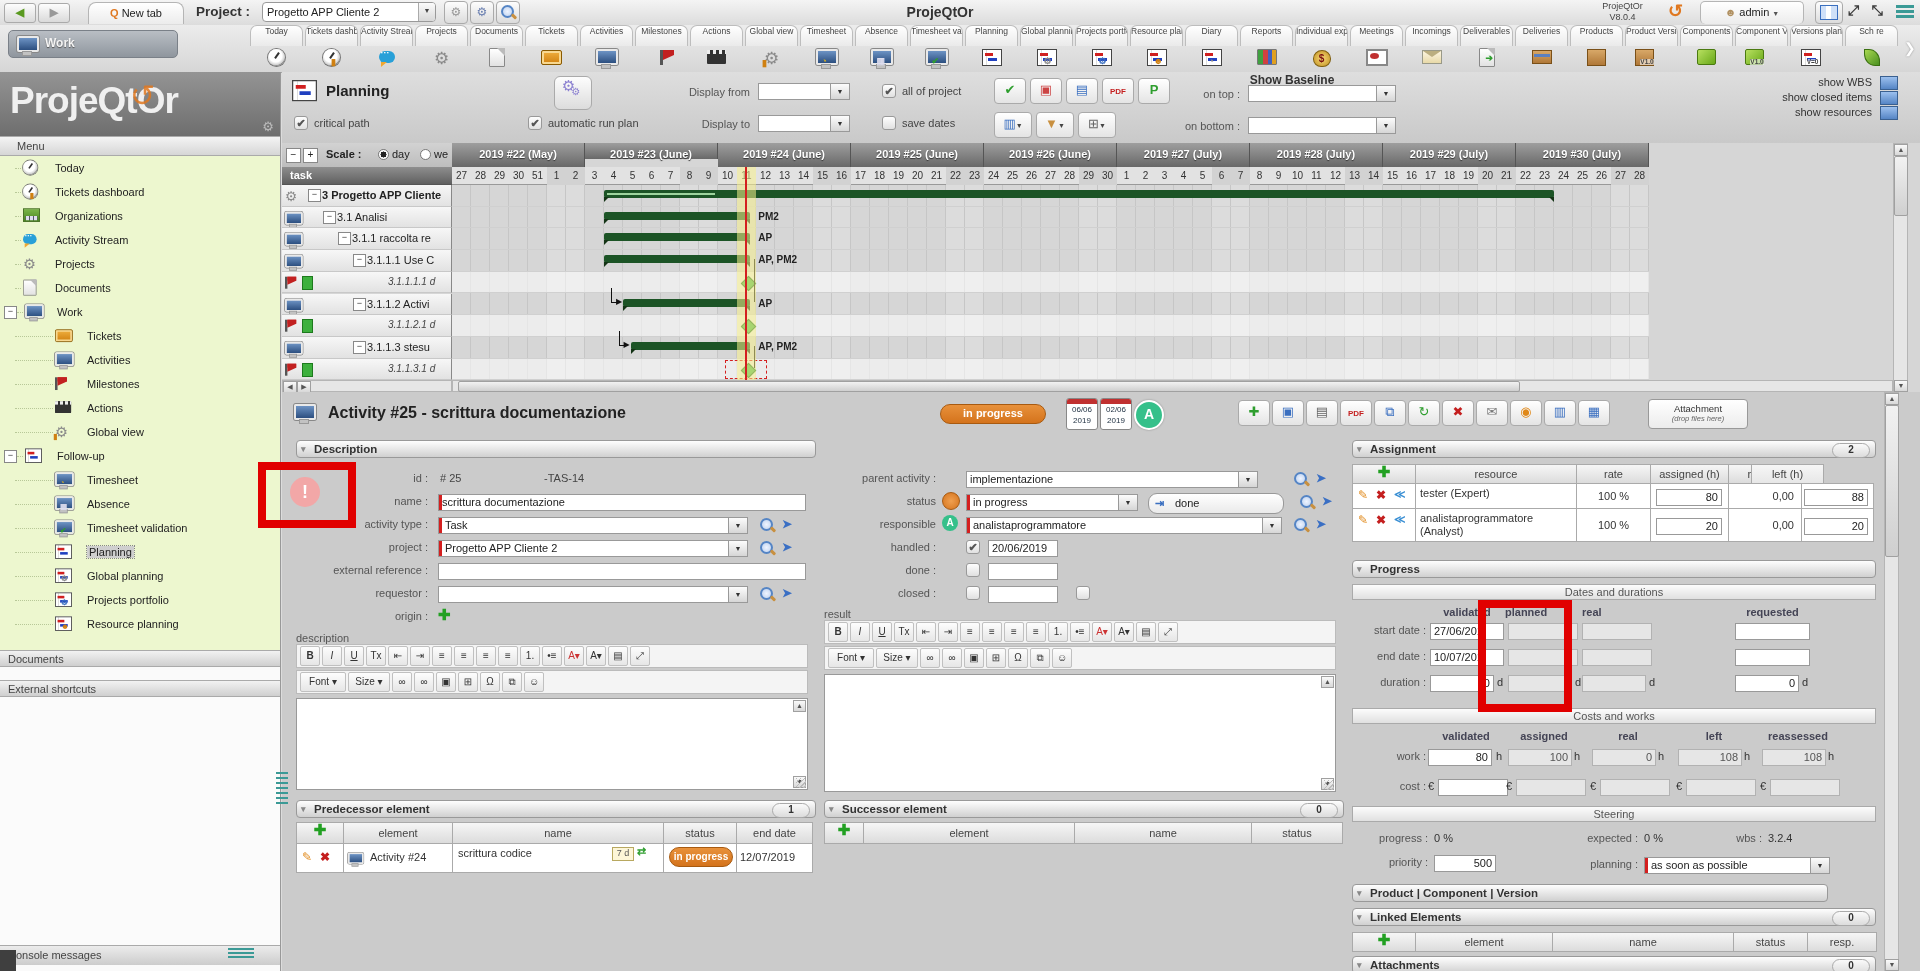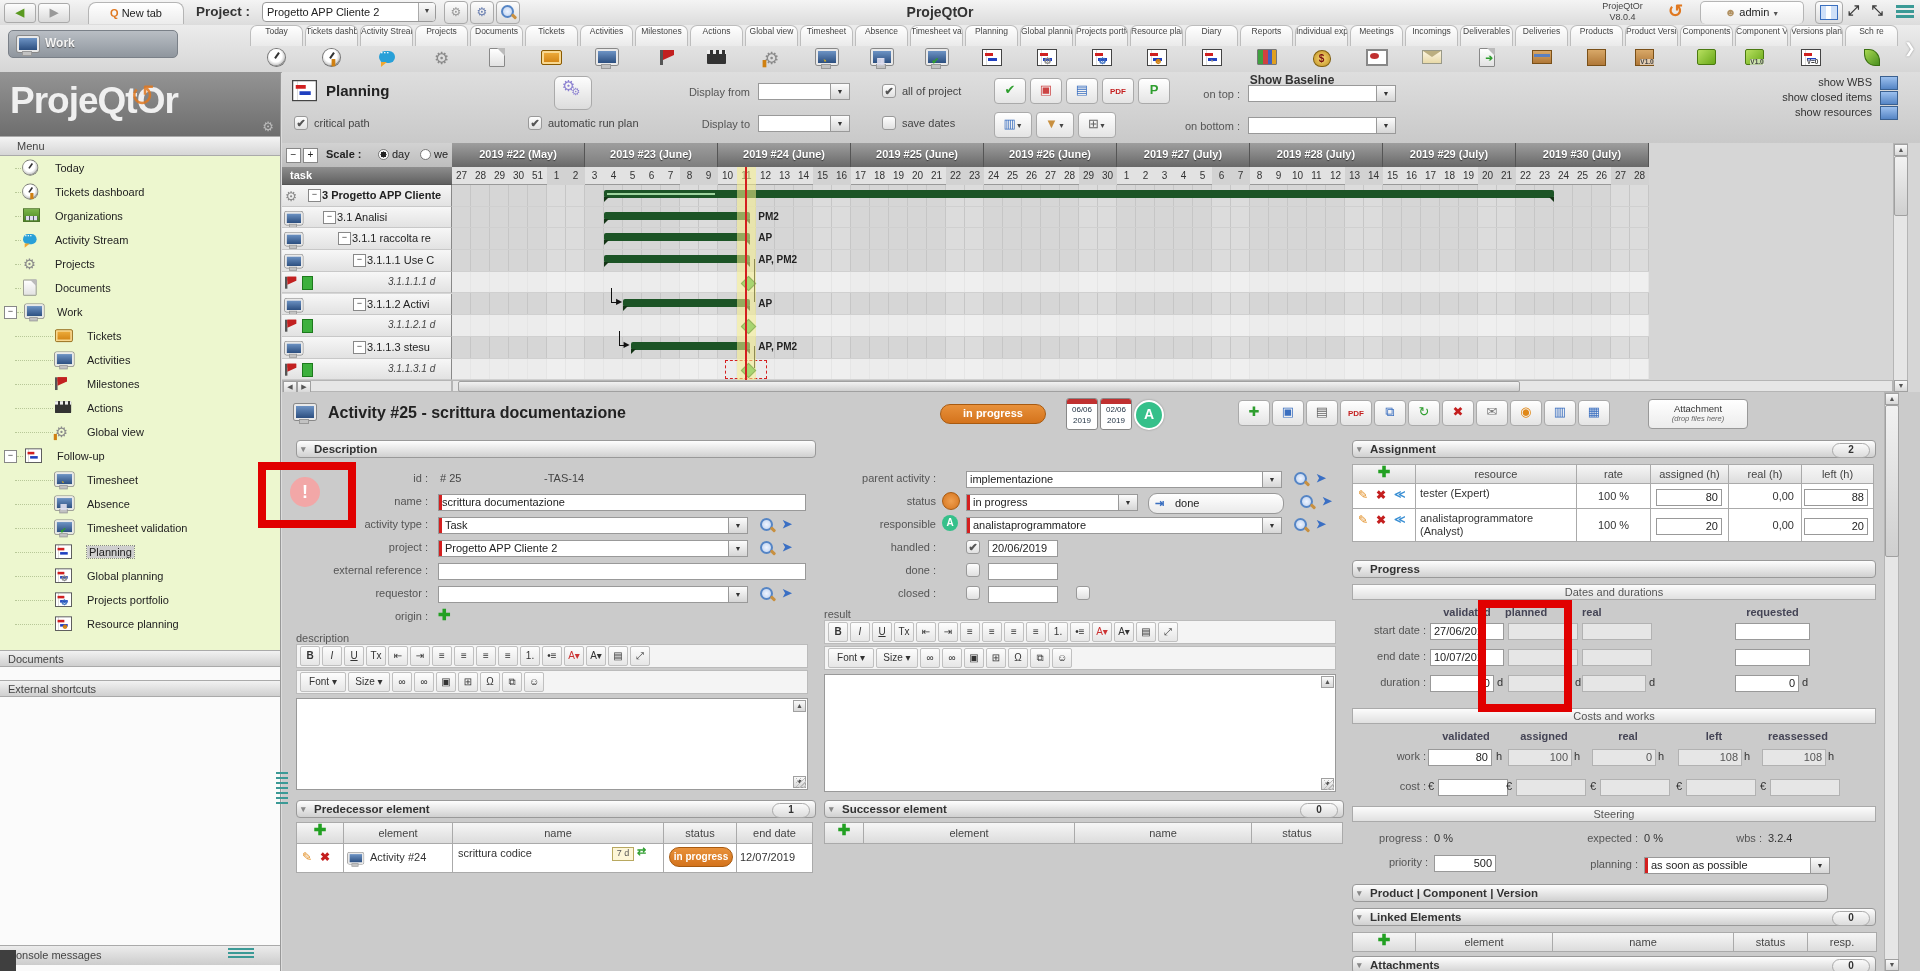--- a/index.html
+++ b/index.html
@@ -414,21 +414,21 @@
           <div class="dnum" style="left: 0px; width: 19px;">27</div>
           <div class="dnum" style="left: 19px; width: 19px;">28</div>
           <div class="dnum" style="left: 38px; width: 19px;">29</div>
           <div class="dnum" style="left: 57px; width: 19px;">30</div>
           <div class="dnum" style="left: 76px; width: 19px;">51</div>
           <div class="dnum" style="left: 95px; width: 19px; background: rgb(210, 210, 210);">1</div>
           <div class="dnum" style="left: 114px; width: 19px; background: rgb(210, 210, 210);">2</div>
         </div>
         <div style="position: absolute; left: 265px; top: 42px; width: 38px; height: 195px; background: rgb(220, 220, 220);"></div>
         <div style="position: absolute; left: 302px; top: 42px; width: 1px; height: 195px; background: rgb(168, 168, 168);"></div>
-        <div class="wk" style="left: 303px; top: 0px; width: 133px; height: 40px;">2019 #23 (June)</div>
+        <div class="wk" style="left: 303px; top: 0px; width: 133px; height: 16px;">2019 #23 (June)</div>
         <div style="position: absolute; left: 303px; top: 24px; width: 133px; height: 18px; background: rgb(226, 226, 226); border-bottom: 1px solid rgb(153, 153, 153); border-right: 1px solid rgb(170, 170, 170); box-sizing: border-box;">
           <div class="dnum" style="left: 0px; width: 19px;">3</div>
           <div class="dnum" style="left: 19px; width: 19px;">4</div>
           <div class="dnum" style="left: 38px; width: 19px;">5</div>
           <div class="dnum" style="left: 57px; width: 19px;">6</div>
           <div class="dnum" style="left: 76px; width: 19px;">7</div>
           <div class="dnum" style="left: 95px; width: 19px; background: rgb(210, 210, 210);">8</div>
           <div class="dnum" style="left: 114px; width: 19px; background: rgb(210, 210, 210);">9</div>
         </div>
         <div style="position: absolute; left: 398px; top: 42px; width: 38px; height: 195px; background: rgb(220, 220, 220);"></div>
@@ -713,21 +713,21 @@
         <div class="pencil" style="position: absolute; left: 20px; top: 458px;">✎</div>
         <div class="redx" style="position: absolute; left: 38px; top: 458px;">✖</div>
         <div style="position: absolute; left: 66px; top: 458px;"><span class="mi" style="transform: scale(0.7); transform-origin: left center;"><span class="mi mon"></span></span></div>
         <div style="position: absolute; left: 88px; top: 459px; color: rgb(51, 51, 51);">Activity #24</div>
         <div style="position: absolute; left: 176px; top: 455px; color: rgb(51, 51, 51);">scrittura codice</div>
         <div style="position: absolute; left: 330px; top: 455px; width: 20px; height: 12px; background: rgb(253, 246, 216); border: 1px solid rgb(184, 168, 96); font-size: 9px; text-align: center; line-height: 11px; color: rgb(85, 85, 85);">7 d</div>
         <div style="position: absolute; left: 355px; top: 453px; color: rgb(46, 158, 46); font-size: 11px; font-weight: bold;">⇄</div>
         <div class="pill" style="position: absolute; left: 387px; top: 455px; width: 62px; height: 18px; line-height: 17px; font-size: 10px;">in progress</div>
         <div style="position: absolute; left: 458px; top: 459px; color: rgb(51, 51, 51);">12/07/2019</div>
         <div class="lb" style="left: 542px; top: 80px; width: 112px;">parent activity :</div>
-        <div class="cmb" style="left: 684px; top: 79px; width: 316px;">
+        <div class="cmb" style="left: 684px; top: 79px; width: 292px;">
           <span class="bx">
             <span class="txt">implementazione</span>
           </span>
           <span class="da">▼</span>
         </div>
         <div class="mag" style="left: 1010px; top: 79px;"></div>
         <div class="goto" style="left: 1034px; top: 79px;">➤</div>
         <div class="lb" style="left: 542px; top: 103px; width: 112px;">status</div>
         <div style="position: absolute; left: 660px; top: 100px; width: 16px; height: 16px; border-radius: 50%; background: radial-gradient(rgb(240, 160, 80), rgb(212, 115, 28)); border: 1px solid rgb(168, 90, 16);"></div>
         <div class="cmb" style="left: 684px; top: 102px; width: 172px;">
@@ -781,21 +781,21 @@
         <div class="th" style="left: 792px; top: 430px; width: 178px; height: 22px; line-height: 20px;">name</div>
         <div class="th" style="left: 969px; top: 430px; width: 92px; height: 22px; line-height: 20px;">status</div>
         <div class="sechead" style="left: 1070px; top: 48px; width: 524px;"><span>Assignment</span><span class="badge">2</span></div>
         <div class="th" style="left: 1070px; top: 72px; width: 64px; height: 20px; line-height: 18px;">
           <div class="plus">✚</div>
         </div>
         <div class="th" style="left: 1133px; top: 72px; width: 162px; height: 20px; line-height: 18px;">resource</div>
         <div class="th" style="left: 1294px; top: 72px; width: 75px; height: 20px; line-height: 18px;">rate</div>
         <div class="th" style="left: 1368px; top: 72px; width: 79px; height: 20px; line-height: 18px;">assigned (h)</div>
         <div class="th" style="left: 1446px; top: 72px; width: 74px; height: 20px; line-height: 18px;">real (h)</div>
-        <div class="th" style="left: 1519px; top: 72px; width: 73px; height: 33px; line-height: 18px;">left (h)</div>
+        <div class="th" style="left: 1469px; top: 72px; width: 73px; height: 33px; line-height: 18px;">left (h)</div>
         <div class="td" style="left: 1070px; top: 91px; width: 64px; height: 26px;"></div>
         <div class="td" style="left: 1133px; top: 91px; width: 162px; height: 26px;"></div>
         <div class="td" style="left: 1294px; top: 91px; width: 75px; height: 26px;"></div>
         <div class="td" style="left: 1368px; top: 91px; width: 79px; height: 26px;"></div>
         <div class="td" style="left: 1446px; top: 91px; width: 74px; height: 26px;"></div>
         <div class="td" style="left: 1519px; top: 91px; width: 73px; height: 26px;"></div>
         <div class="pencil" style="position: absolute; left: 1076px; top: 96px;">✎</div>
         <div class="redx" style="position: absolute; left: 1094px; top: 96px;">✖</div>
         <div class="share" style="position: absolute; left: 1112px; top: 96px;">≪</div>
         <div style="position: absolute; left: 1138px; top: 95px; width: 156px; color: rgb(51, 51, 51); line-height: 1.2;">tester (Expert)</div>

